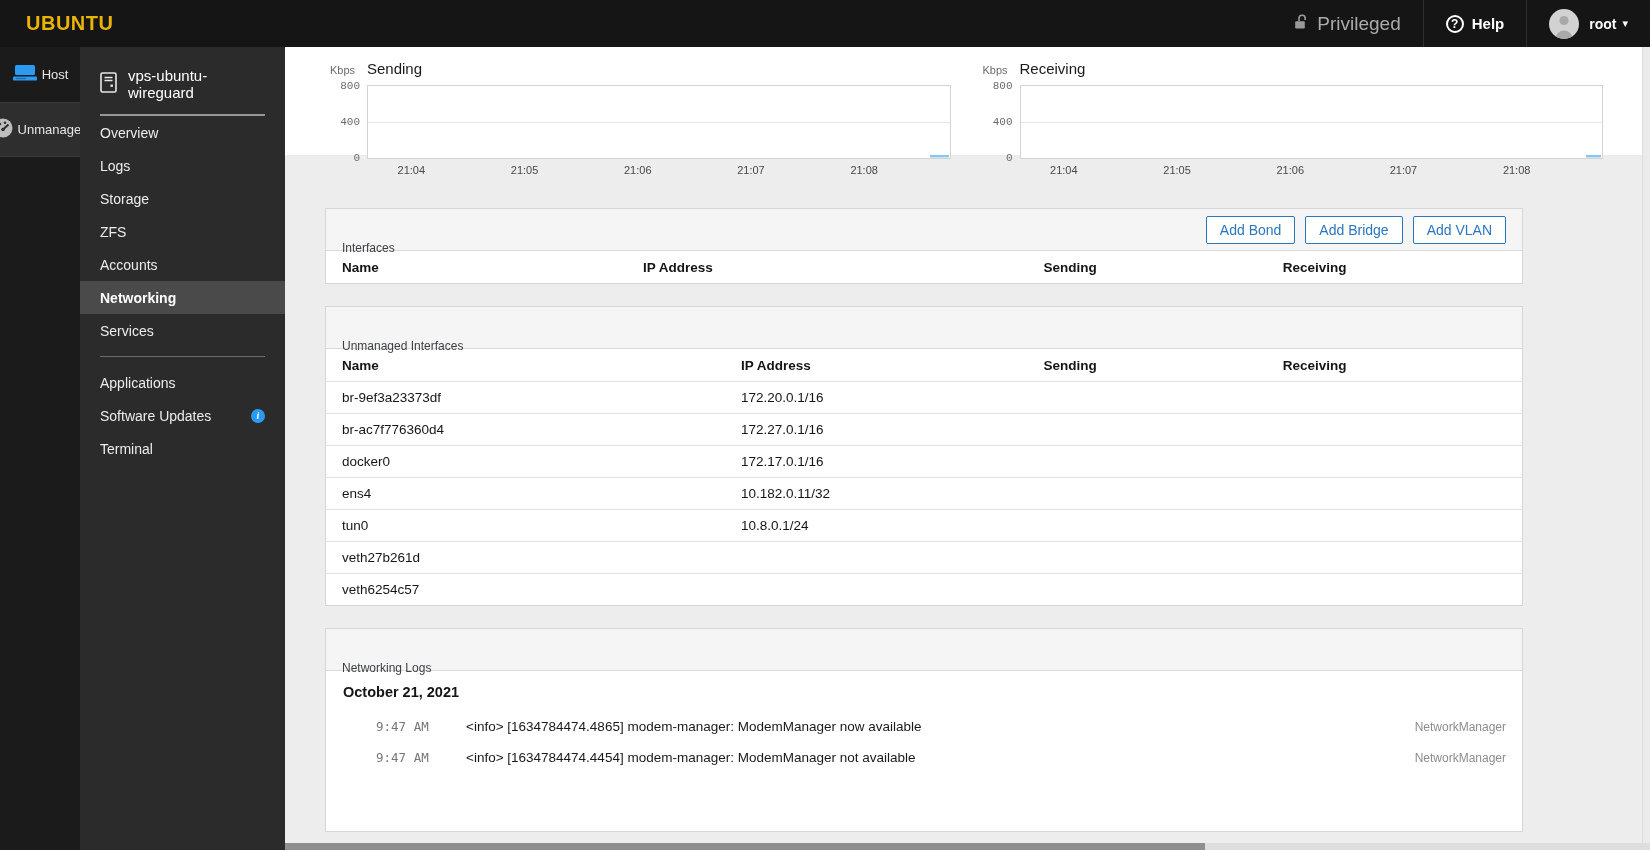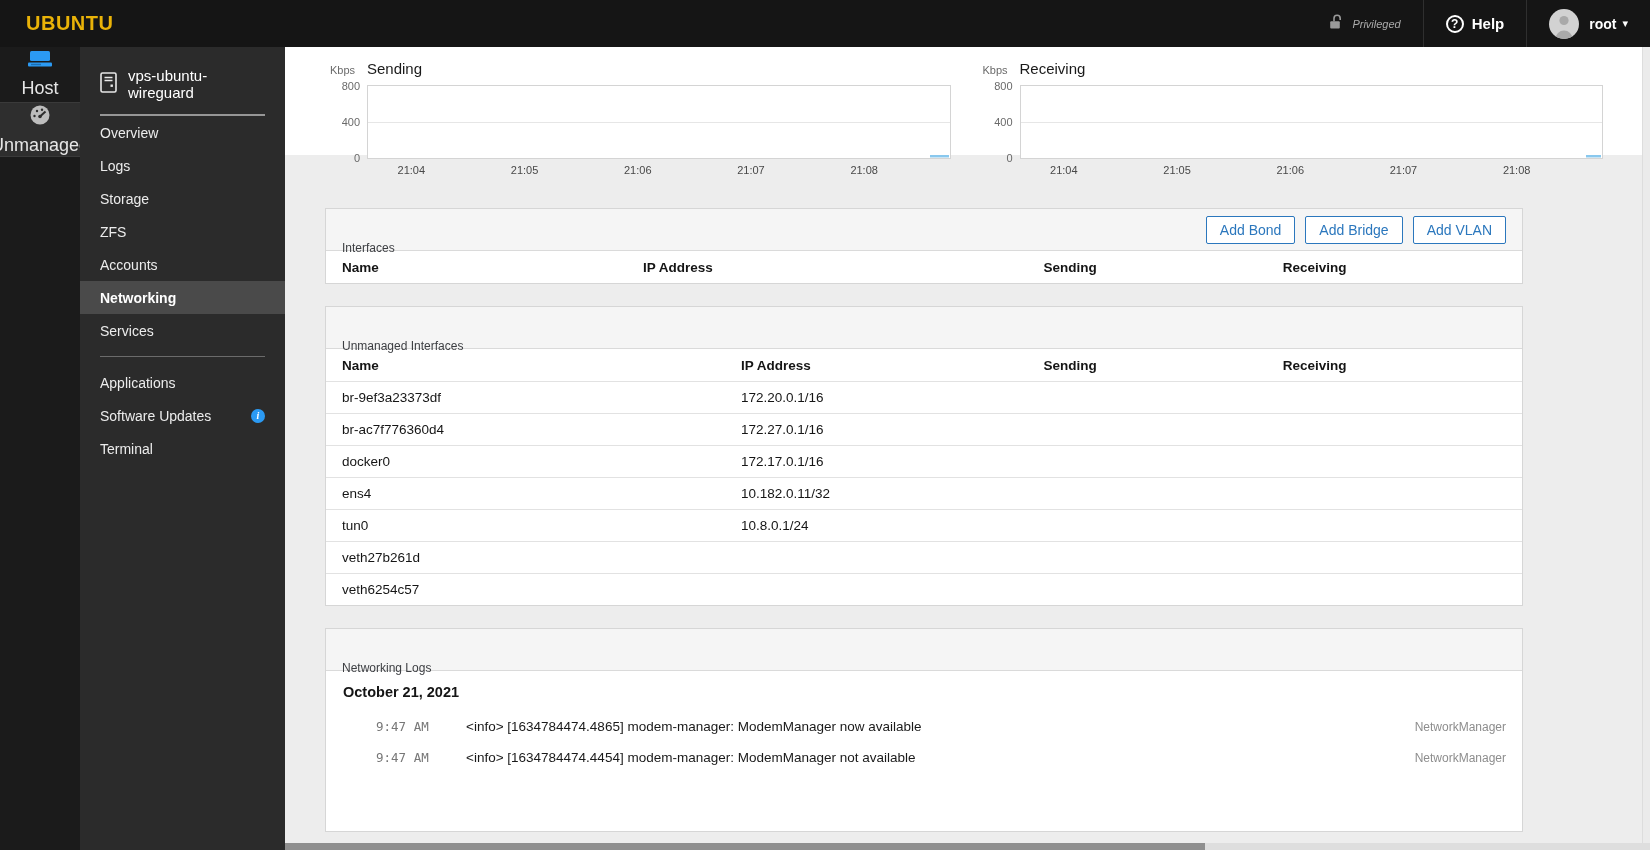--- a/index.html
+++ b/index.html
@@ -6,33 +6,33 @@
   html,body { width:1650px; height:850px; overflow:hidden; background:#ededed;
               font-family:"Liberation Sans","DejaVu Sans",sans-serif; }
 
   
   .masthead { position:absolute; top:0; left:0; width:1650px; height:47px;
               background:#151515; display:flex; align-items:center; z-index:30; }
   .brand { margin-left:26px; color:#eab308; font-size:20px; font-weight:bold; letter-spacing:.5px; }
   .mh-spacer { flex:1; }
   .mh-group { display:flex; align-items:center; height:100%; padding:0 22px; }
   .mh-sep { width:1px; height:100%; background:#2f2f2f; }
-  .priv-label { color:#ababab; font-size:11px; margin-left:9px;font-style:italic; }
+  .priv-label { color:#ababab; font-size:19px; margin-left:9px; }
   .help-icon { width:18px; height:18px; border:2px solid #fff; border-radius:50%;
                color:#fff; font-size:12px; font-weight:bold; display:flex;
                align-items:center; justify-content:center; }
   .help-label { color:#fff; font-size:15px; font-weight:bold; margin-left:8px; }
   .avatar { width:30px; height:30px; border-radius:50%; background:#d2d2d2; overflow:hidden; }
   .user-name { color:#fff; font-size:14px; font-weight:bold; margin-left:10px; }
   .caret { color:#fff; font-size:11px; margin-left:6px; }
 
   
   .rail { position:absolute; top:47px; left:0; width:80px; height:803px; background:#1b1b1b; z-index:20; }
-  .rail-item { display:flex; flex-direction:column; align-items:center; justify-content:center;
-               height:55px; cursor:pointer; color:#e6e6e6; font-size:18px; gap:4px; }
+  .rail-item { display:flex; flex-direction:row; align-items:center; justify-content:center;
+               height:55px; cursor:pointer; color:#e6e6e6; font-size:13px; gap:4px; }
   .rail-item.alt { background:#2e2e2e; border-top:1px solid #3a3a3a; border-bottom:1px solid #3a3a3a; }
 
   
   .sidebar { position:absolute; top:47px; left:80px; width:205px; height:803px; background:#2b2b2b; z-index:20; }
   .host-row { display:flex; align-items:center; gap:11px; padding:20px 20px 13px 20px; }
   .host-name { color:#fff; font-size:15px; }
   .title-divider { height:2px; background:#969696; margin:0 20px; }
   .search-box { margin:16px 20px 14px 20px; background:#1d1d1d; border-radius:3px; height:34px;
                 display:flex; align-items:center; padding:0 10px; gap:8px; }
   .search-box input { flex:1; background:transparent; border:none; outline:none;
@@ -49,21 +49,21 @@
                 display:flex; align-items:center; justify-content:center; }
 
   
   .main { position:absolute; top:47px; left:285px; width:1365px; height:803px; background:#ededed; }
   .charts-strip { background:#fff; height:108px; display:flex; gap:32px; padding:13px 47px 0 45px; }
   .chart { flex:1; }
   .chart-head { display:flex; align-items:baseline; margin-bottom:8px; }
   .chart-unit { width:30px; font-size:11px; color:#6a6a6a; flex:none; }
   .chart-title { font-size:15px; color:#1a1a1a; margin-left:7px; }
   .chart-body { display:flex; }
-  .yaxis { width:30px; margin-right:7px; position:relative; flex:none; }
+  .yaxis { width:30px; margin-right:7px; position:relative; flex:none;font-family:Liberation Mono, monospace; }
   .yaxis span { position:absolute; right:0; font-size:11px; color:#6a6a6a; }
   .yaxis span:nth-child(1){ top:-5px; } .yaxis span:nth-child(2){ top:50%; transform:translateY(-50%);} .yaxis span:nth-child(3){ bottom:-5px; }
   .plot { flex:1; height:74px; border:1px solid #d4d4d4; position:relative; background:#fff; }
   .gridline { position:absolute; top:50%; left:0; right:0; border-top:1px solid #e6e6e6; }
   .series-bump { position:absolute; right:1px; bottom:0; width:19px; height:3px;
                  border-top:2px solid #89c8ee; }
   .xaxis { margin-left:37px; position:relative; height:22px; }
   .xaxis span { position:absolute; top:5px; transform:translateX(-50%); font-size:11px; color:#484848; }
   .xaxis span:nth-child(1){ left:7.6%; } .xaxis span:nth-child(2){ left:27%; }
   .xaxis span:nth-child(3){ left:46.4%; } .xaxis span:nth-child(4){ left:65.8%; }

